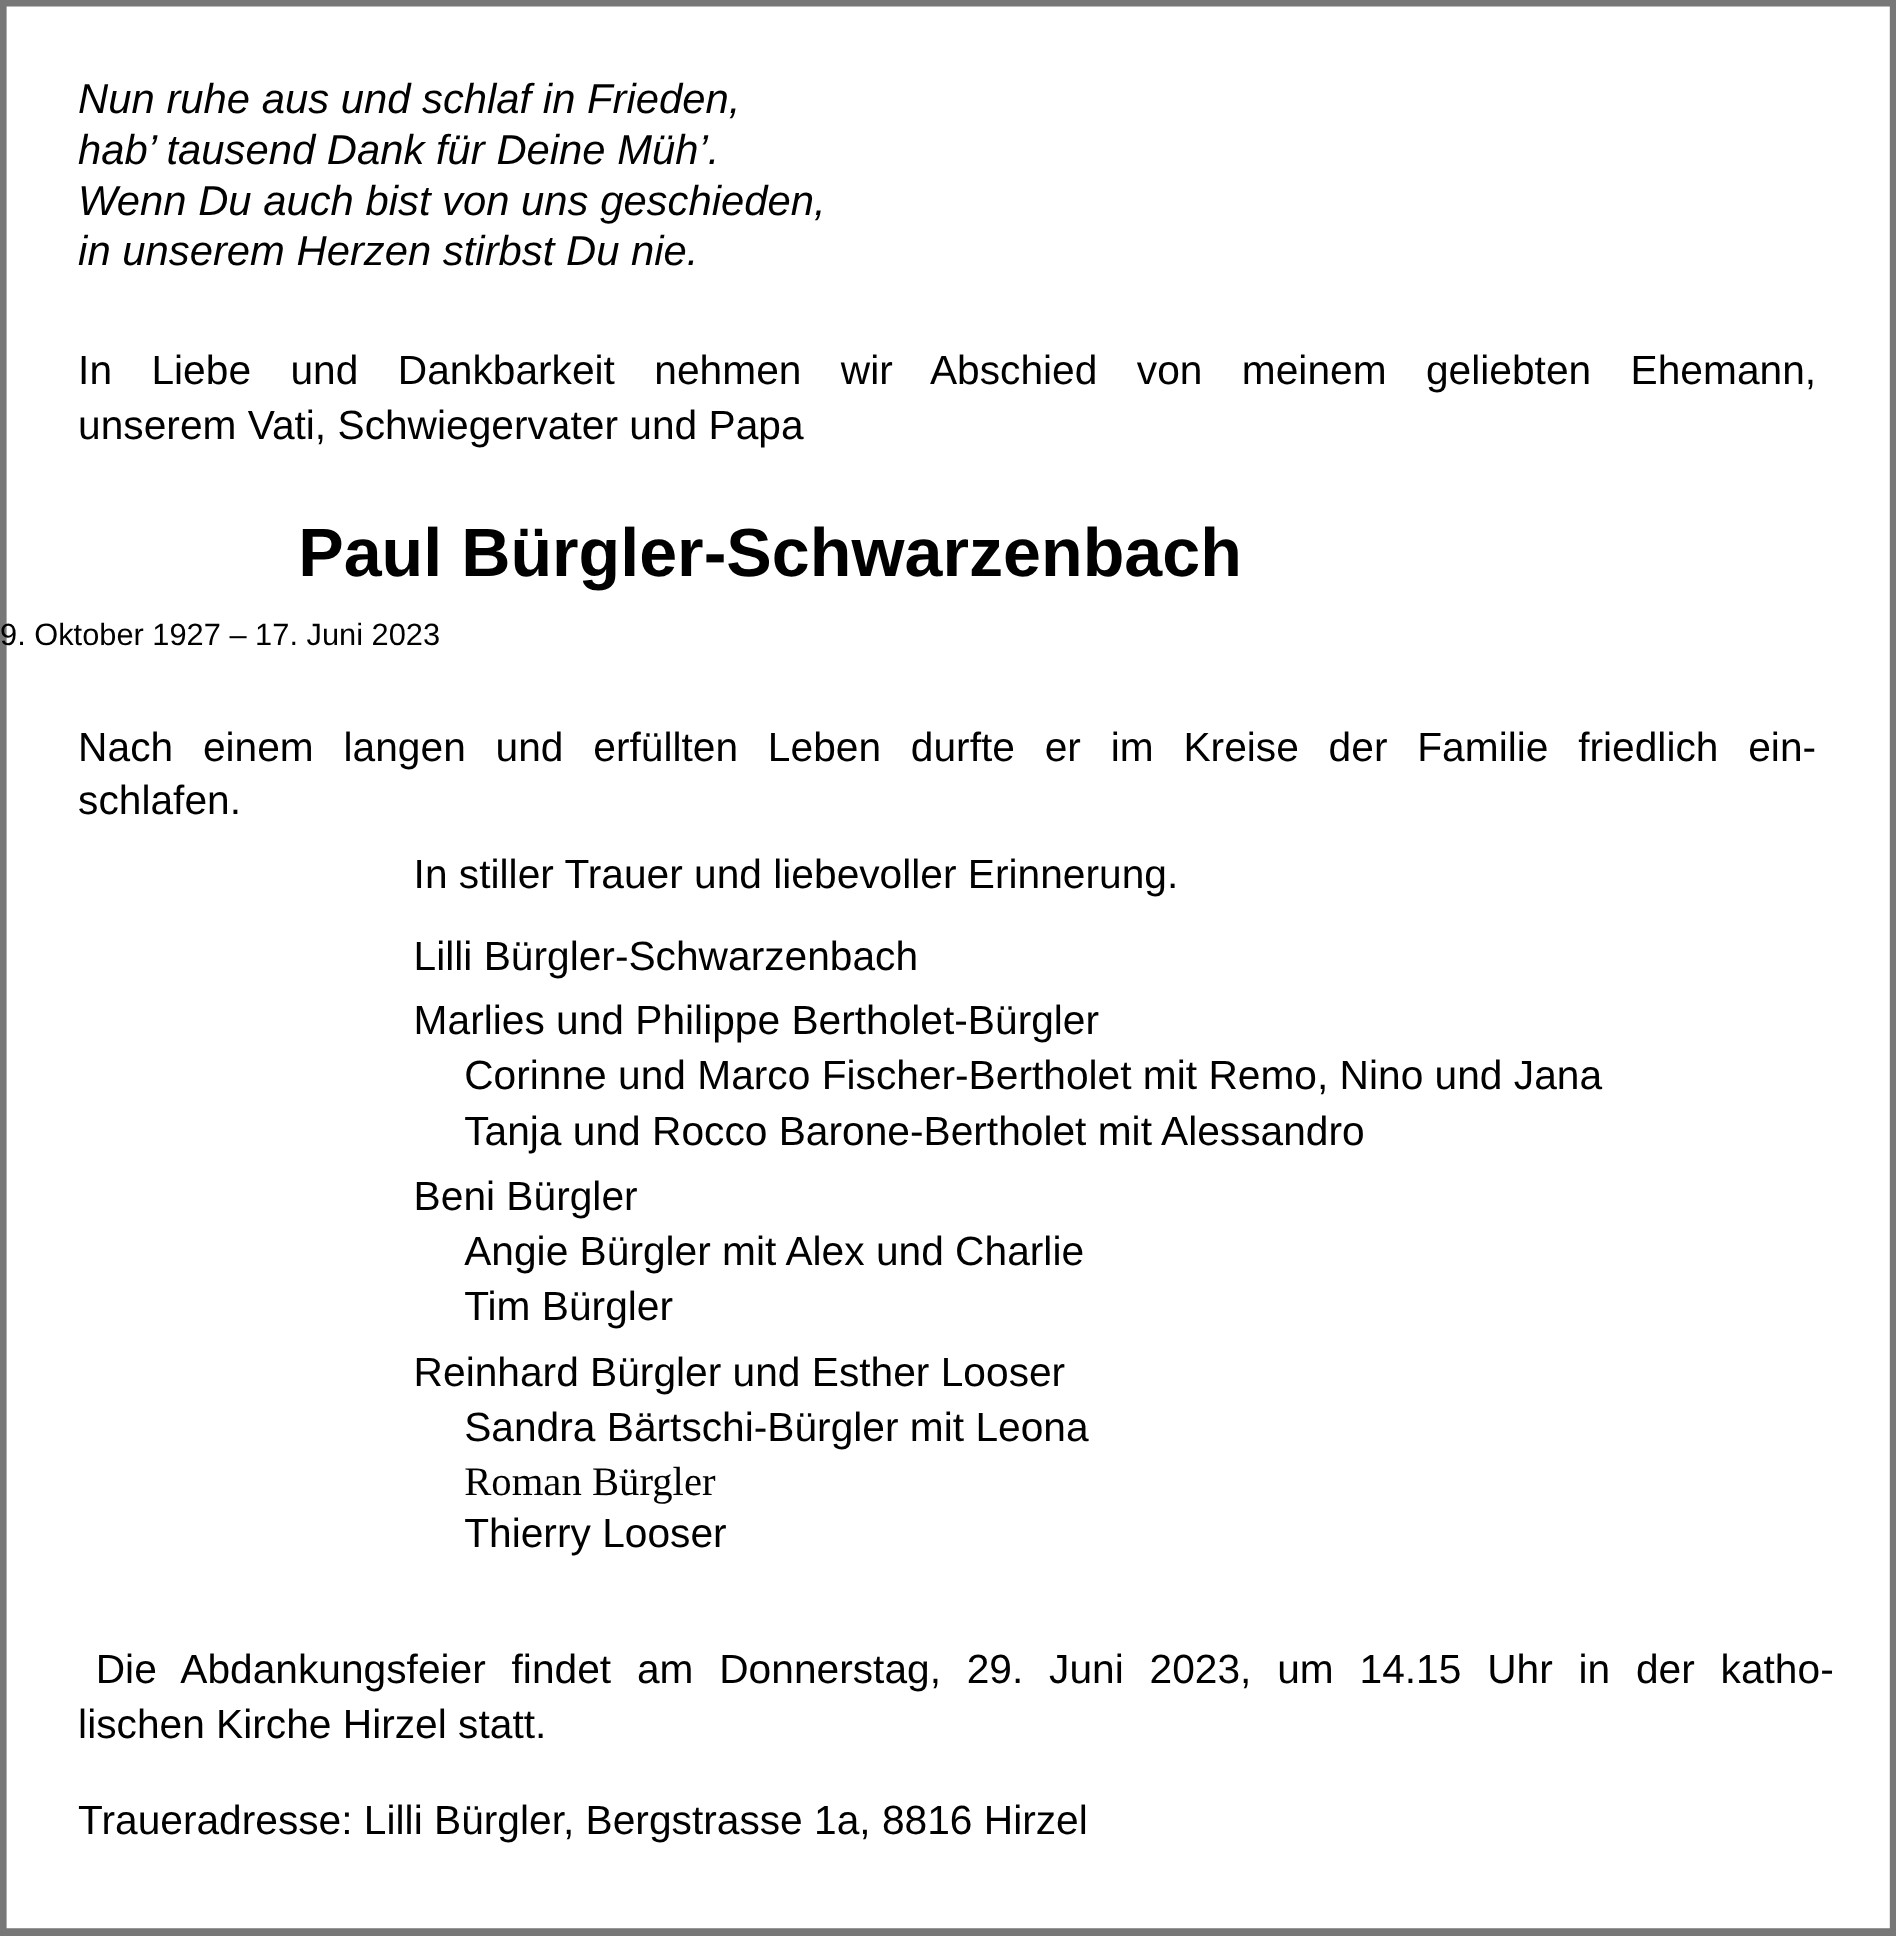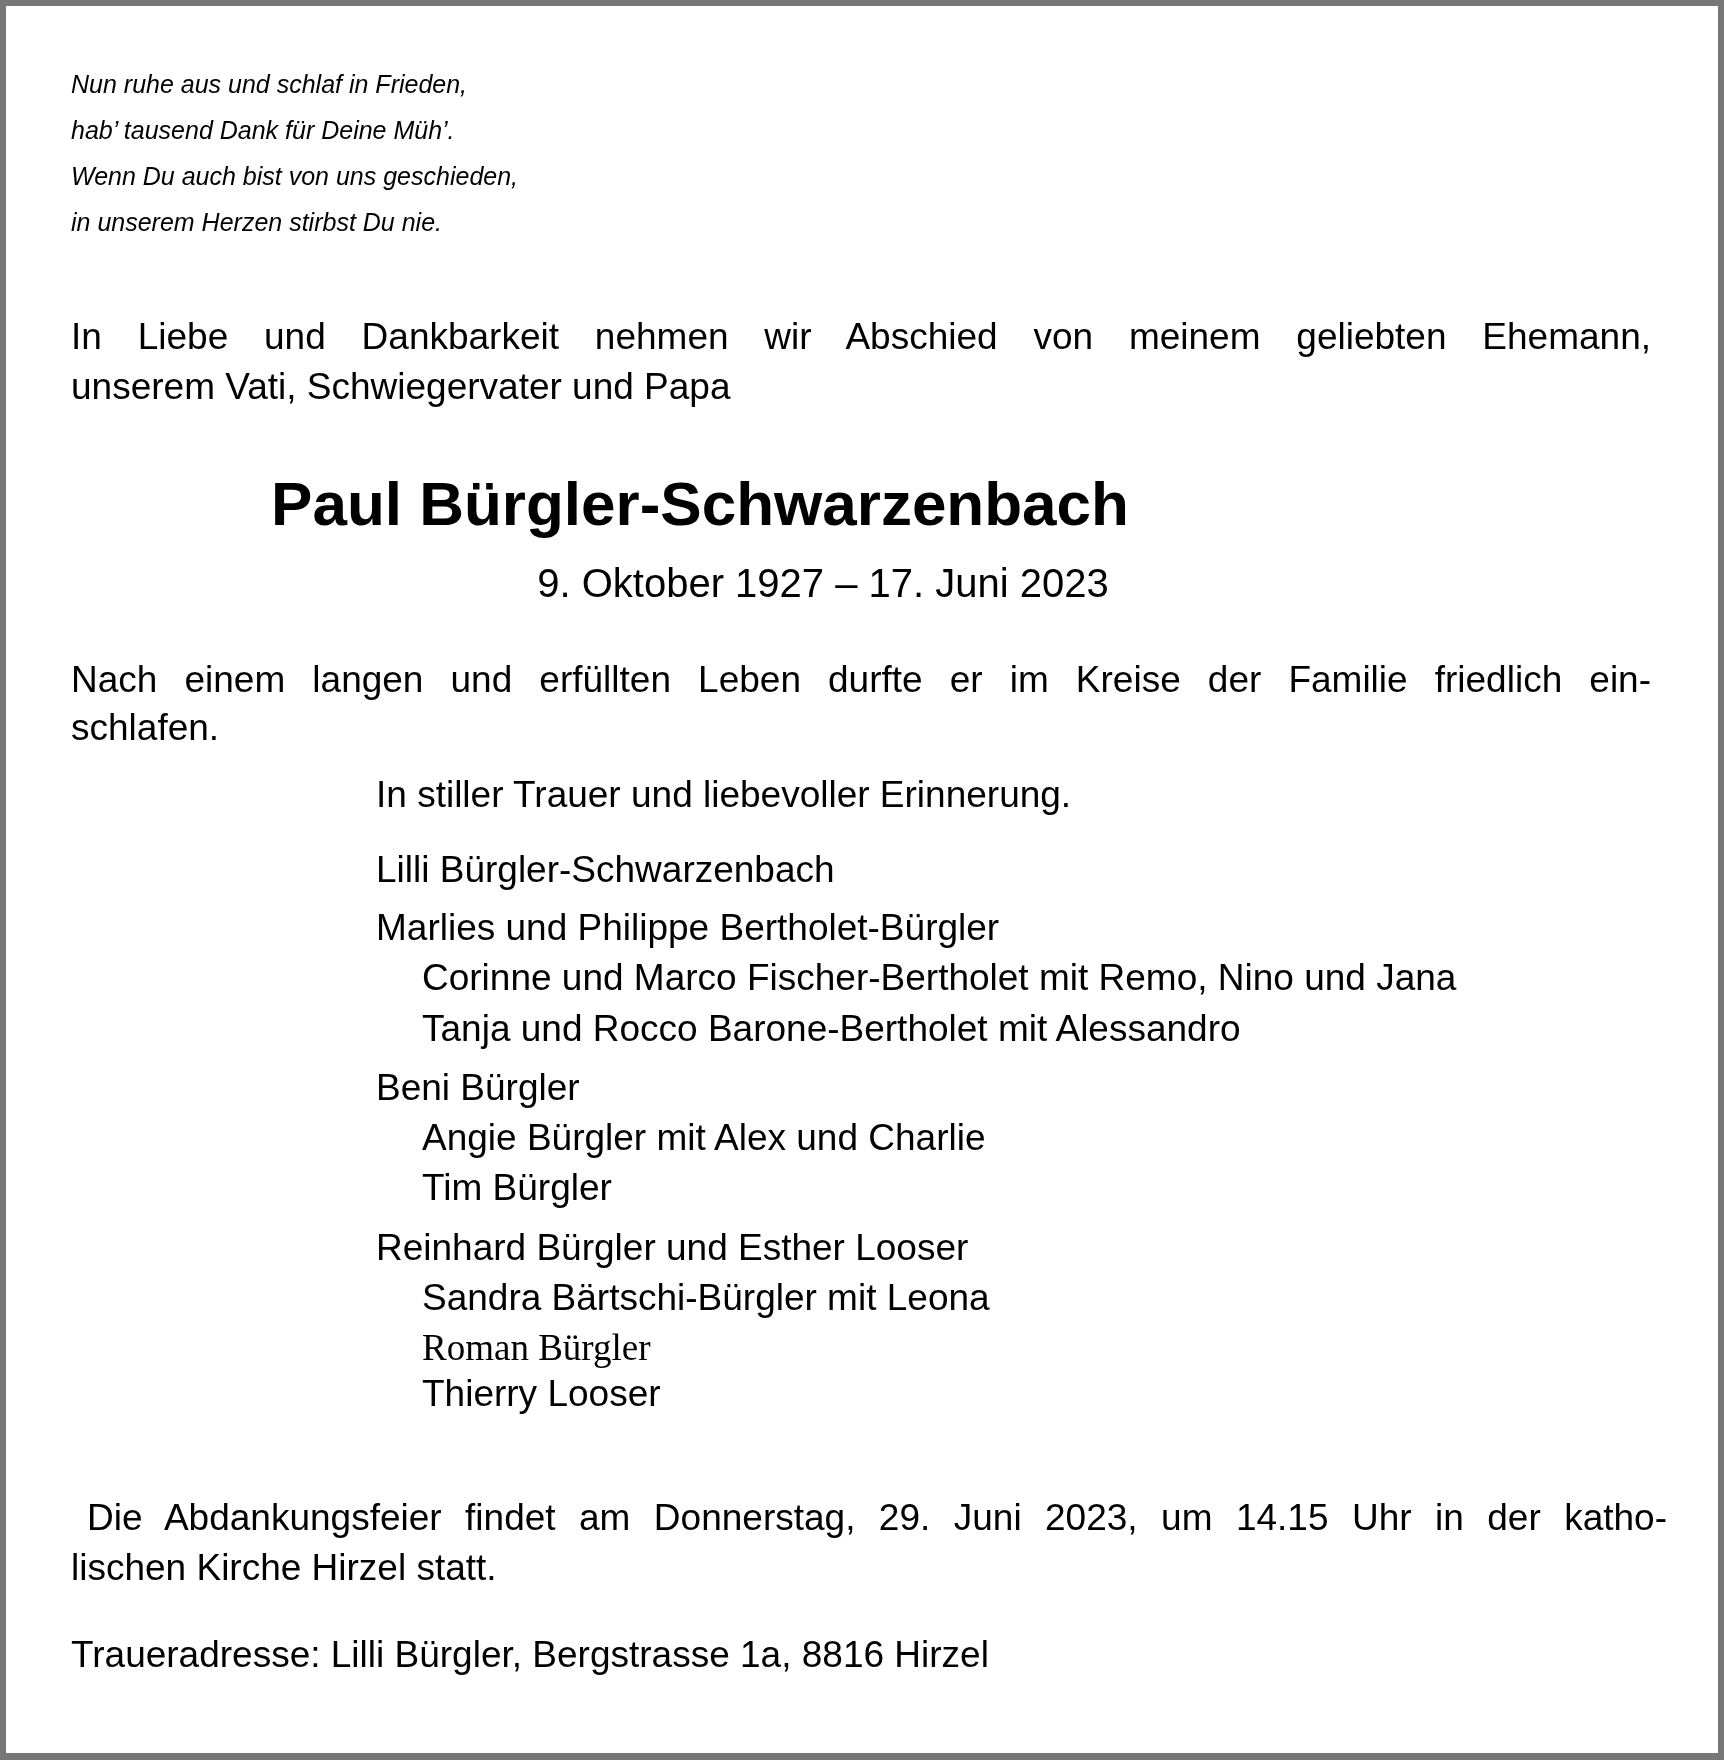--- a/index.html
+++ b/index.html
@@ -26,44 +26,44 @@
       border-bottom: 7px solid #777777;
       background: #ffffff;
     }
     .line {
       position: absolute;
       white-space: nowrap;
       line-height: 1;
     }
     .poem {
       font-style: italic;
-      font-size: 25px;
+      font-size: 38px;
       left: 71px;
     }
     .body-text {
       font-size: 37px;
       left: 71px;
     }
     .justify {
       width: 1580px;
       text-align: justify;
       text-align-last: justify;
     }
     .name {
       font-size: 62px;
       font-weight: bold;
       left: 0;
       width: 1400px;
       text-align: center;
     }
     .dates {
-      font-size: 40px;
+      font-size: 28px;
       left: 0;
       width: 1646px;
-      text-align: center;
+      text-align: left;
     }
     .fam {
       font-size: 37px;
       left: 376px;
     }
     .fam.sub {
       left: 422px;
     }
   </style>
 </head>

